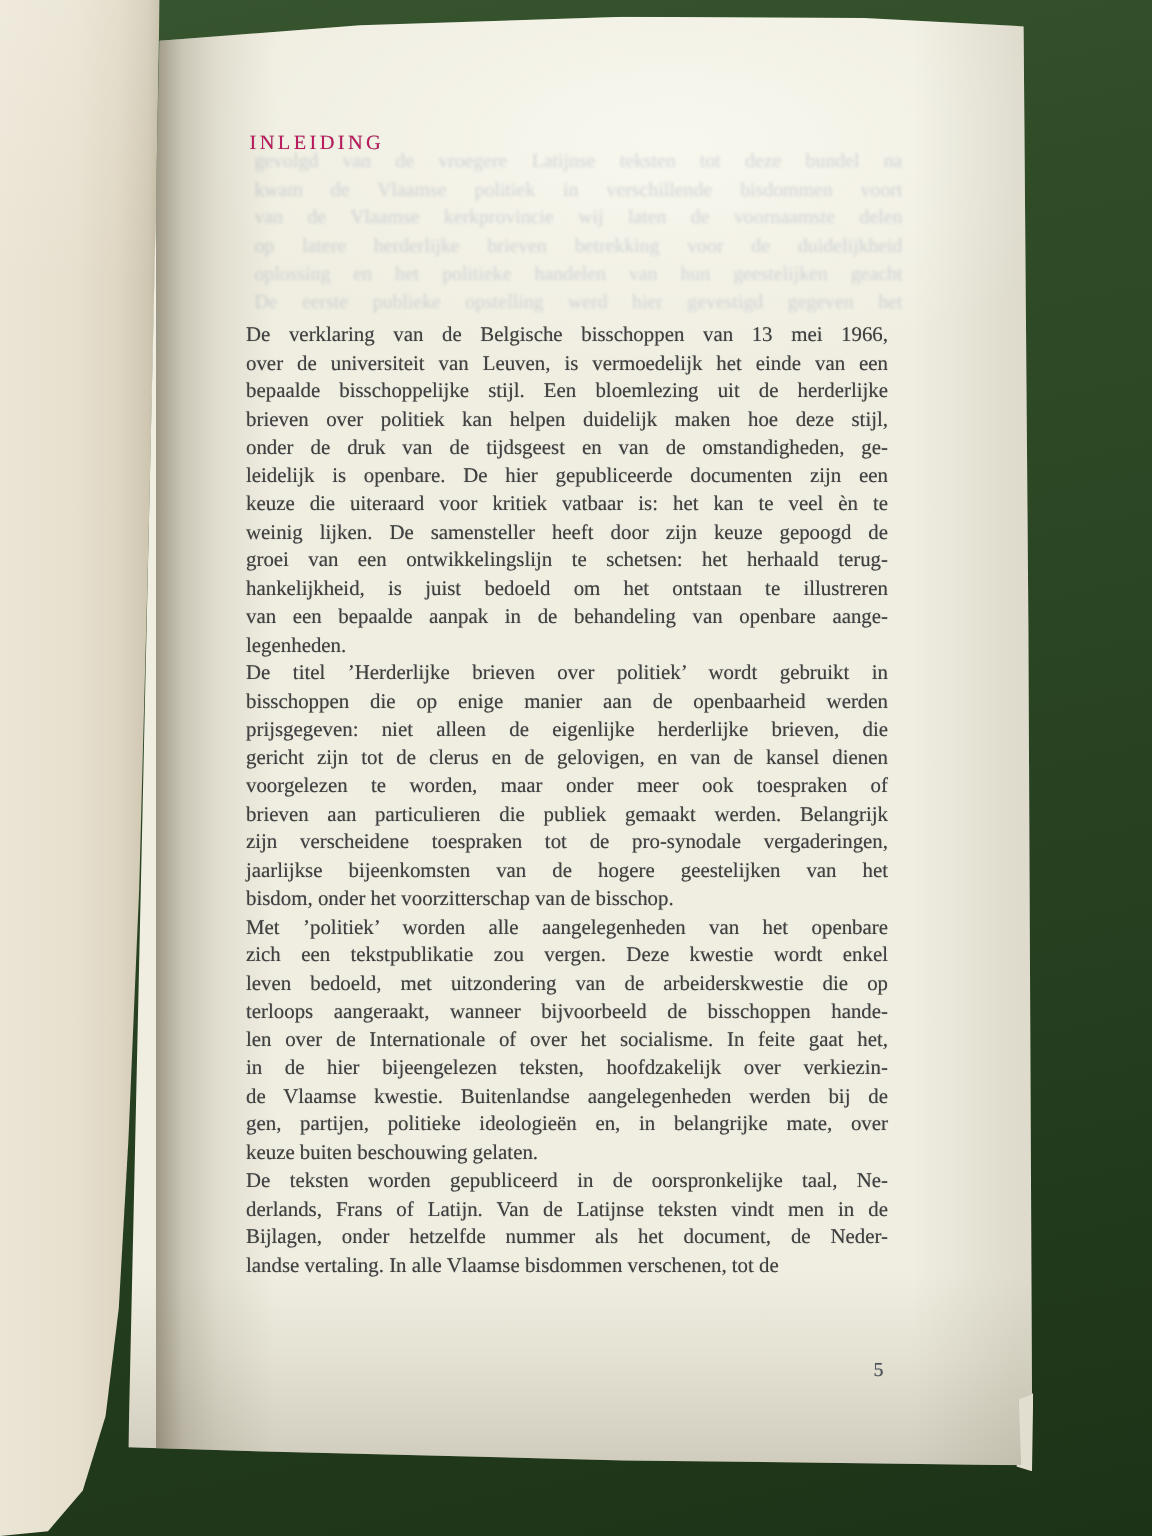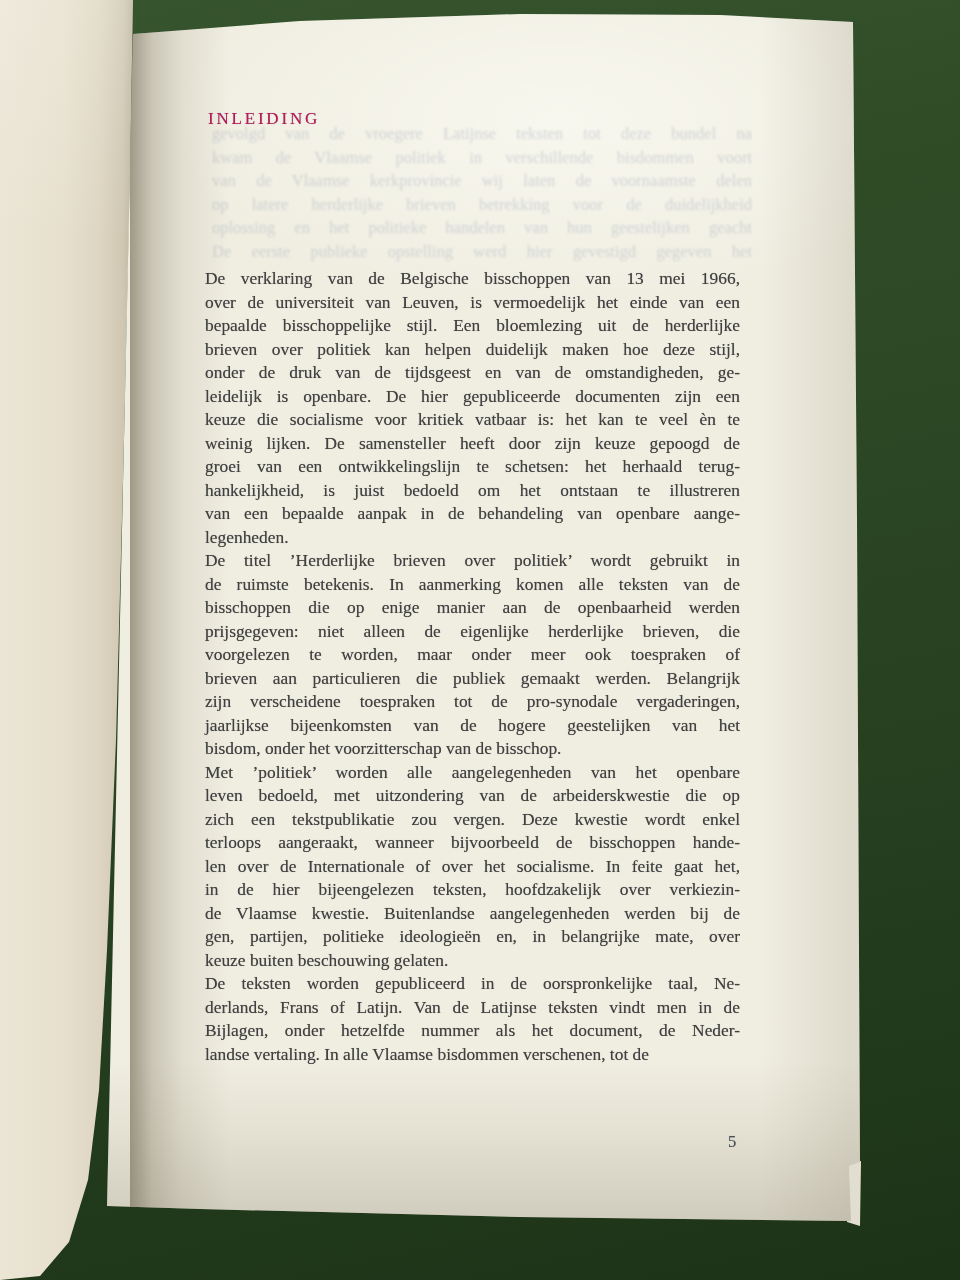--- a/index.html
+++ b/index.html
@@ -109,38 +109,38 @@
 
     <div class="heading">INLEIDING</div>
 
     <div class="body-text">
         <div class="line">De verklaring van de Belgische bisschoppen van 13 mei 1966,</div>
         <div class="line">over de universiteit van Leuven, is vermoedelijk het einde van een</div>
         <div class="line">bepaalde bisschoppelijke stijl. Een bloemlezing uit de herderlijke</div>
         <div class="line">brieven over politiek kan helpen duidelijk maken hoe deze stijl,</div>
         <div class="line">onder de druk van de tijdsgeest en van de omstandigheden, ge-</div>
         <div class="line">leidelijk is openbare. De hier gepubliceerde documenten zijn een</div>
-        <div class="line">keuze die socialisme voor kritiek vatbaar is: het kan te veel èn te</div>
+        <div class="line">keuze die uiteraard voor kritiek vatbaar is: het kan te veel èn te</div>
         <div class="line">weinig lijken. De samensteller heeft door zijn keuze gepoogd de</div>
         <div class="line">groei van een ontwikkelingslijn te schetsen: het herhaald terug-</div>
         <div class="line">hankelijkheid, is juist bedoeld om het ontstaan te illustreren</div>
         <div class="line">van een bepaalde aanpak in de behandeling van openbare aange-</div>
         <div class="line pend">legenheden.</div>
         <div class="line">De titel ’Herderlijke brieven over politiek’ wordt gebruikt in</div>
-        <div class="line">de ruimste betekenis. In aanmerking komen alle teksten van de</div>
         <div class="line">bisschoppen die op enige manier aan de openbaarheid werden</div>
         <div class="line">prijsgegeven: niet alleen de eigenlijke herderlijke brieven, die</div>
+        <div class="line">gericht zijn tot de clerus en de gelovigen, en van de kansel dienen</div>
         <div class="line">voorgelezen te worden, maar onder meer ook toespraken of</div>
         <div class="line">brieven aan particulieren die publiek gemaakt werden. Belangrijk</div>
         <div class="line">zijn verscheidene toespraken tot de pro-synodale vergaderingen,</div>
         <div class="line">jaarlijkse bijeenkomsten van de hogere geestelijken van het</div>
         <div class="line pend">bisdom, onder het voorzitterschap van de bisschop.</div>
         <div class="line">Met ’politiek’ worden alle aangelegenheden van het openbare</div>
+        <div class="line">zich een tekstpublikatie zou vergen. Deze kwestie wordt enkel</div>
         <div class="line">leven bedoeld, met uitzondering van de arbeiderskwestie die op</div>
-        <div class="line">zich een tekstpublikatie zou vergen. Deze kwestie wordt enkel</div>
         <div class="line">terloops aangeraakt, wanneer bijvoorbeeld de bisschoppen hande-</div>
         <div class="line">len over de Internationale of over het socialisme. In feite gaat het,</div>
         <div class="line">in de hier bijeengelezen teksten, hoofdzakelijk over verkiezin-</div>
         <div class="line">de Vlaamse kwestie. Buitenlandse aangelegenheden werden bij de</div>
         <div class="line">gen, partijen, politieke ideologieën en, in belangrijke mate, over</div>
         <div class="line pend">keuze buiten beschouwing gelaten.</div>
         <div class="line">De teksten worden gepubliceerd in de oorspronkelijke taal, Ne-</div>
         <div class="line">derlands, Frans of Latijn. Van de Latijnse teksten vindt men in de</div>
         <div class="line">Bijlagen, onder hetzelfde nummer als het document, de Neder-</div>
         <div class="line pend">landse vertaling. In alle Vlaamse bisdommen verschenen, tot de</div>

